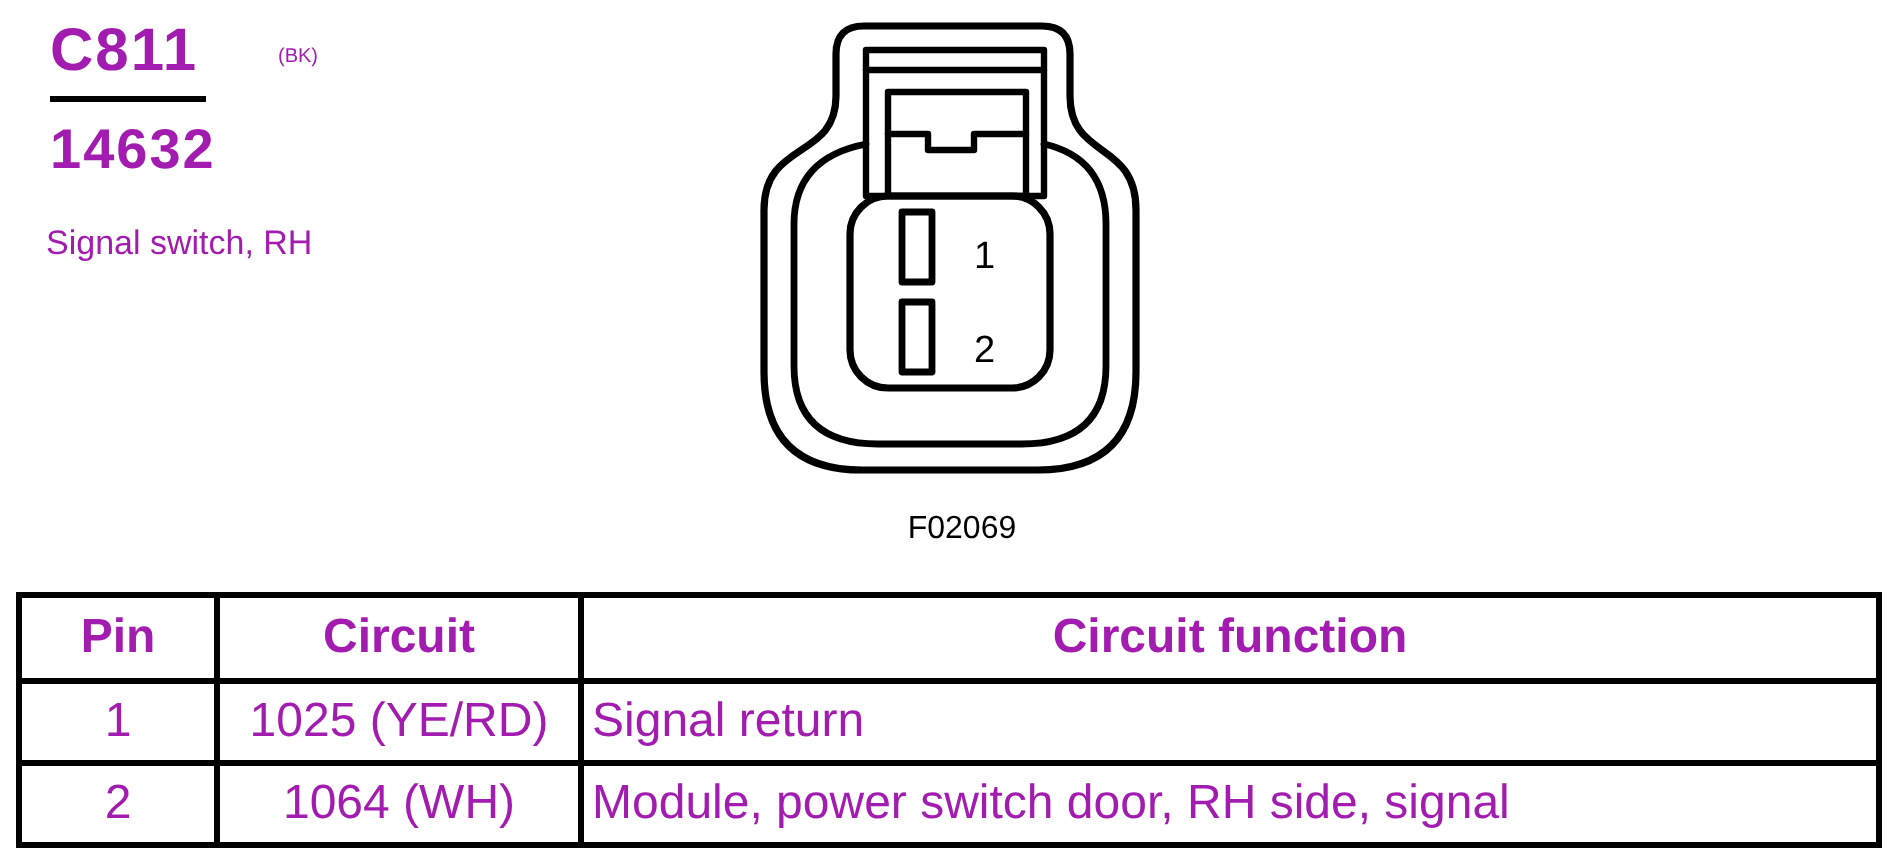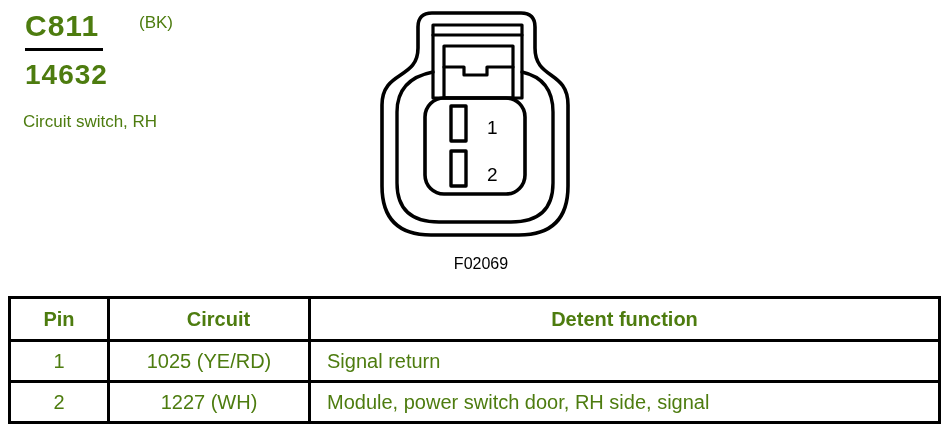--- a/index.html
+++ b/index.html
@@ -6,21 +6,21 @@
     margin: 0;
     padding: 0;
     background: #ffffff;
   }
   #page {
     position: relative;
     width: 950px;
     height: 433px;
     background: #ffffff;
     font-family: "Liberation Sans", sans-serif;
-    color: #4d7c0f;
+    color: #a21caf;
     overflow: hidden;
   }
   
   .connector-id {
     position: absolute;
     left: 25px;
     top: 6px;
     font-size: 30px;
     font-weight: bold;
     letter-spacing: 1px;
@@ -30,22 +30,22 @@
     position: absolute;
     left: 25px;
     top: 48px;
     width: 78px;
     height: 3px;
     background: #000000;
   }
   .color-code {
     position: absolute;
     left: 139px;
-    top: 13px;
-    font-size: 17px;
+    top: 23px;
+    font-size: 10px;
     line-height: 1.2;
   }
   .part-number {
     position: absolute;
     left: 25px;
     top: 57px;
     font-size: 28px;
     font-weight: bold;
     letter-spacing: 1px;
     line-height: 1.3;
@@ -76,54 +76,54 @@
     font-family: "Liberation Sans", sans-serif;
   }
   
   .pin-table {
     position: absolute;
     left: 8px;
     top: 296px;
     width: 933px;
     border-collapse: collapse;
     table-layout: fixed;
-    font-size: 20px;
+    font-size: 24px;
   }
   .pin-table th, .pin-table td {
     border: 3px solid #000000;
     padding: 0;
     background: #ffffff;
     vertical-align: middle;
   }
   .pin-table th {
     font-weight: bold;
     text-align: center;
     height: 40px;
   }
   .pin-table td {
     height: 38px;
     text-align: center;
   }
   .pin-table .col-pin      { width: 96px; }
-  .pin-table .col-circuit  { width: 179px; padding-left: 19px; }
+  .pin-table .col-circuit  { width: 179px; }
   .pin-table td.fn-cell {
     text-align: left;
-    padding-left: 16px;
+    padding-left: 4px;
   }
 </style>
 </head>
 <body>
 
 <div id="page">
 
   <div class="connector-id">C811</div>
   <div class="fraction-bar"></div>
   <div class="color-code">(BK)</div>
   <div class="part-number">14632</div>
-  <div class="description">Circuit switch, RH</div>
+  <div class="description">Signal switch, RH</div>
 
   <svg class="connector-svg" width="950" height="290" viewBox="0 0 950 290">
 
     <path stroke-width="3.6" d="M 418 27
              Q 418 13 432 13
              L 521 13
              Q 535 13 535 27
              L 535 48
              C 535 80 568 70 568 105
              L 568 186
@@ -156,30 +156,30 @@
     <text x="487" y="181" font-size="19">2</text>
 
     <text x="481" y="269" font-size="16" text-anchor="middle">F02069</text>
   </svg>
 
   <table class="pin-table">
     <thead>
       <tr>
         <th class="col-pin">Pin</th>
         <th class="col-circuit">Circuit</th>
-        <th>Detent function</th>
+        <th>Circuit function</th>
       </tr>
     </thead>
     <tbody>
       <tr>
         <td>1</td>
         <td>1025 (YE/RD)</td>
         <td class="fn-cell">Signal return</td>
       </tr>
       <tr>
         <td>2</td>
-        <td>1227 (WH)</td>
+        <td>1064 (WH)</td>
         <td class="fn-cell">Module, power switch door, RH side, signal</td>
       </tr>
     </tbody>
   </table>
 
 </div>
 
 </body></html>

